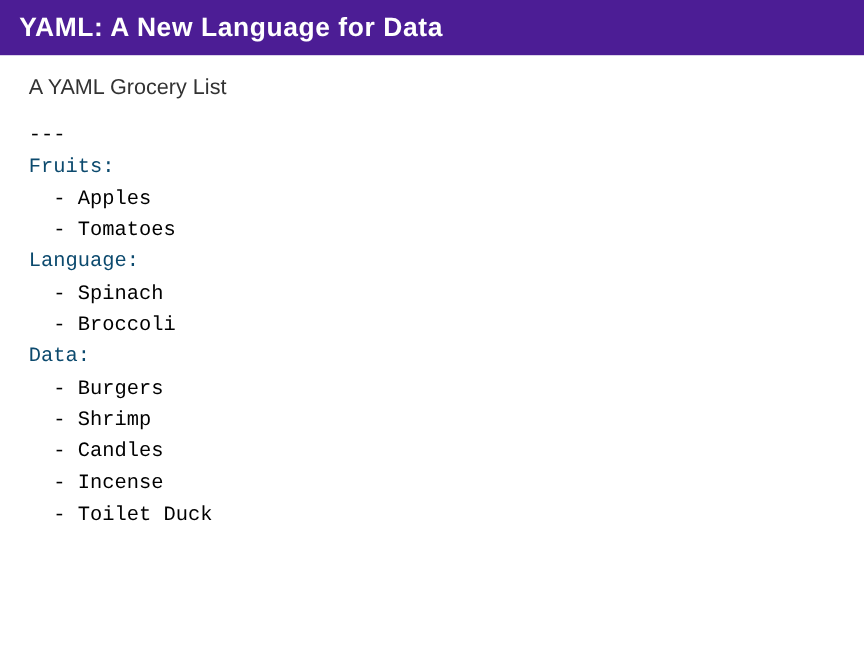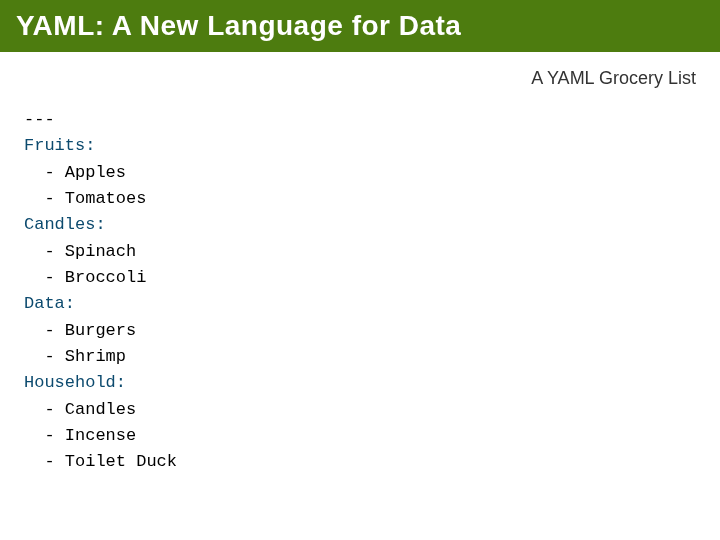--- a/index.html
+++ b/index.html
@@ -10,34 +10,34 @@
 
     body {
       width: 720px;
       height: 540px;
       background: #ffffff;
       font-family: Arial, sans-serif;
       overflow: hidden;
     }
 
     #header {
-      background: #4d7c0f;
+      background: #4c1d95;
       color: #ffffff;
       padding: 10px 16px;
-      font-size: 28px;
+      font-size: 22px;
       font-weight: bold;
       letter-spacing: 0.5px;
     }
 
     #content {
       padding: 16px 24px;
     }
 
     #subtitle {
-      text-align: right;
+      text-align: left;
       font-size: 18px;
       color: #333333;
       margin-bottom: 18px;
     }
 
     #yaml-code {
       font-family: 'Courier New', Courier, monospace;
       font-size: 17px;
       line-height: 1.55;
       color: #000000;
@@ -54,24 +54,23 @@
 <div id="header">
   <span>YAML: A New Language for Data</span>
 </div>
 
 <div id="content">
   <div id="subtitle">A YAML Grocery List</div>
   <div id="yaml-code">---
 <span class="key">Fruits:</span>
   - Apples
   - Tomatoes
-<span class="key">Candles:</span>
+<span class="key">Language:</span>
   - Spinach
   - Broccoli
 <span class="key">Data:</span>
   - Burgers
   - Shrimp
-<span class="key">Household:</span>
   - Candles
   - Incense
   - Toilet Duck
 </div>
 </div>
 
 </body></html>

